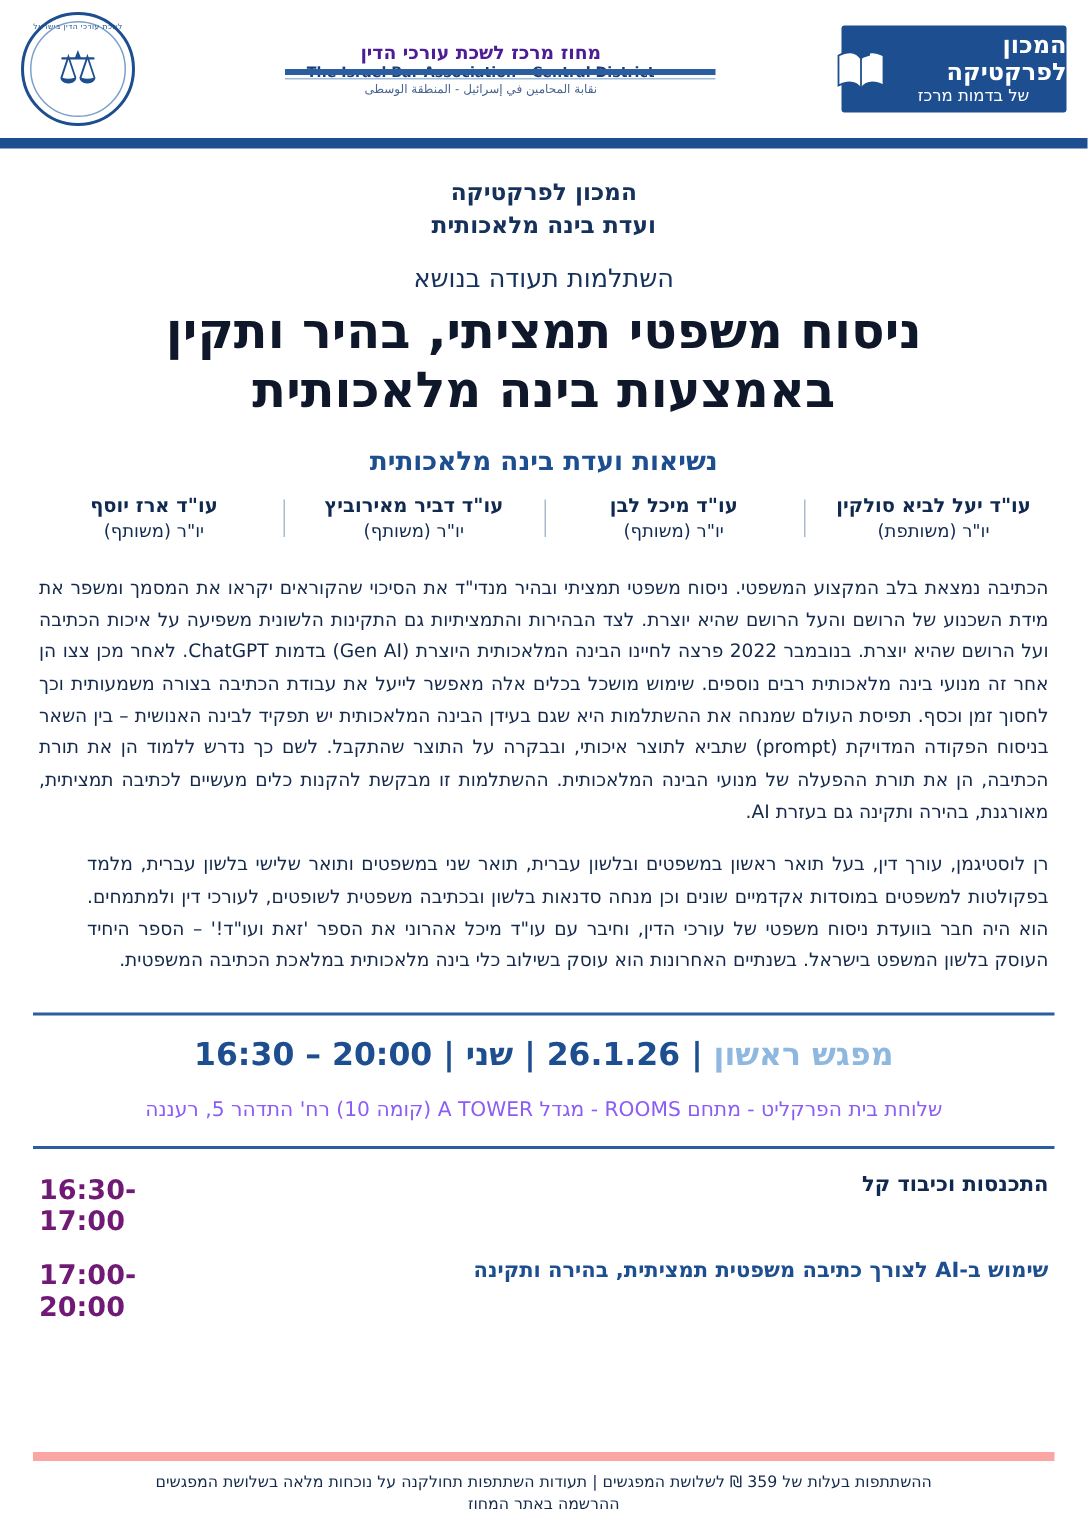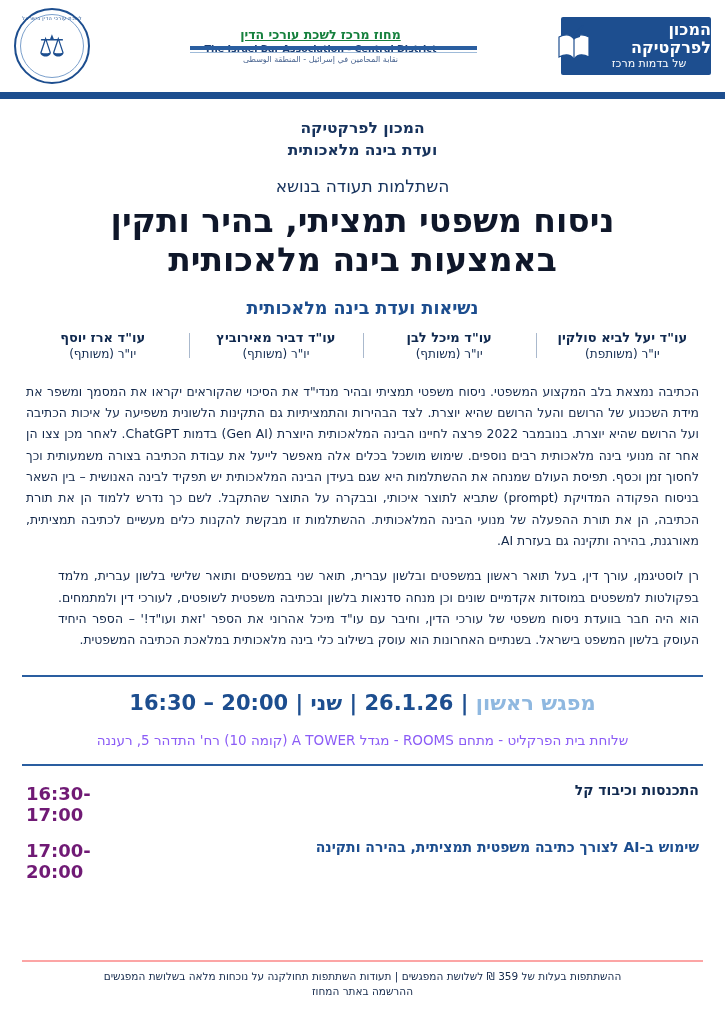--- a/index.html
+++ b/index.html
@@ -39,21 +39,21 @@
   .logo-box .l2{font-size:11px;line-height:14px;}
   .logo-book{
     position:absolute;left:6px;top:8px;width:34px;height:42px;
   }
   .center-title{
     text-align:center;
     line-height:1.25;
     flex:1;
     padding:0 10px;
   }
-  .center-title .ct1{font-size:12.5px;font-weight:bold;color:#15803d;text-decoration:underline;}
+  .center-title .ct1{font-size:12.5px;font-weight:bold;color:#4c1d95;}
   .center-title .ct2{font-size:9.5px;font-weight:bold;color:#1d3f73;}
   .center-title .ct3{font-size:8px;color:#4a6590;}
   .emblem{
     width:72px;height:72px;border-radius:50%;
     border:2px solid #1d4e8f;
     display:flex;align-items:center;justify-content:center;
     position:relative;flex:0 0 auto;
     background:#fff;
   }
   .emblem .ring{
@@ -146,23 +146,23 @@
     padding-top:1px;
   }
   .sched-body{flex:1;padding-left:10px;text-align:right;}
   .sched-head{font-size:14px;font-weight:bold;color:#1d4e8f;}
   .sched-head.plain{color:#10294f;}
   .sched-desc{font-size:12.6px;color:#14294b;line-height:1.6;margin-top:3px;}
 
   
   .footer{
     position:absolute;left:0;right:0;bottom:0;
-    border-top:2px solid #fca5a5;
+    border-top:6px solid #fca5a5;
     margin:0 22px;width:681px;
-    padding-top:7px;padding-bottom:24px;
+    padding-top:7px;padding-bottom:12px;
     text-align:center;
   }
   .footer .f1{font-size:10.5px;color:#14294b;line-height:1.5;}
   .footer .f2{font-size:10.5px;color:#14294b;line-height:1.5;}
 </style>
 </head>
 <body>
 
 <div class="page">
 

